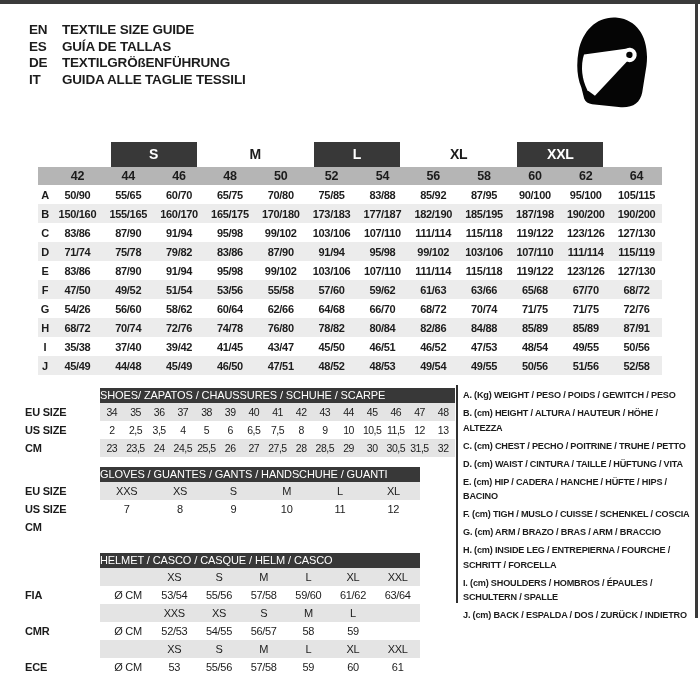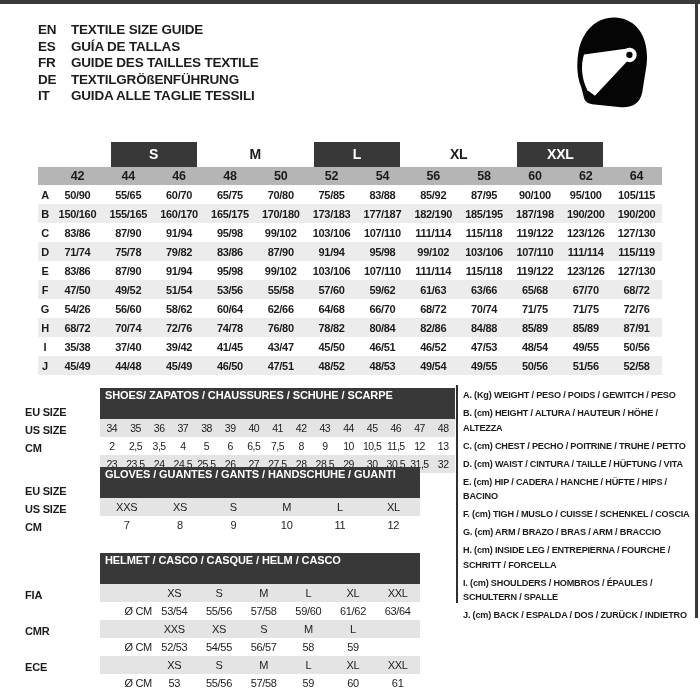--- a/index.html
+++ b/index.html
@@ -8,21 +8,21 @@
     background:#fff;color:#1c1c1c;
     font-family:"Liberation Sans",sans-serif;
     letter-spacing:-0.2px;
   }
   .abs{position:absolute}
   
   #top-strip{left:0;top:0;width:700px;height:4px;background:#3a3a3a}
   #right-strip{left:695px;top:0;width:3px;height:618px;background:#3a3a3a}
 
   
-  #langs{left:38px;top:22px}
+  #langs{left:29px;top:22px}
   .lang-row{display:flex;font-weight:700;font-size:13.5px;line-height:16.5px;white-space:nowrap}
   .lang-code{width:33px}
   
   #helmet{left:570px;top:14px;width:80px;height:94px}
 
   
   #main-table{left:38px;top:142px;width:624px}
   .mrow{display:grid;grid-template-columns:14px repeat(12,1fr);align-items:center}
   #group-row{height:25px}
   .grp-block,.grp-text{height:25px;line-height:25px;text-align:center;font-weight:700;font-size:14px}
@@ -33,55 +33,51 @@
   .cell{text-align:center;overflow:hidden;white-space:nowrap}
   .row-letter{text-align:center;font-size:11px;font-weight:700}
 
   
   .section{display:flex;align-items:flex-start}
   #shoes-section{left:25px;top:388px}
   #gloves-section{left:25px;top:467px}
   #helmet-section{left:25px;top:553px}
   .side-col{width:75px;padding-top:15px}
   .side-col .row-label,.side-col .standard-label{height:18px;line-height:18px;font-weight:700;font-size:11px;white-space:nowrap}
-  .bar{height:31px;line-height:15px;background:#383838;color:#fff;font-weight:700;font-size:11px;padding-left:5px;white-space:nowrap;overflow:hidden;letter-spacing:-0.1px}
+  .bar{height:15px;line-height:15px;background:#383838;color:#fff;font-weight:400;font-size:11px;white-space:nowrap;overflow:hidden;letter-spacing:-0.1px}
   .srow{display:grid;grid-template-columns:repeat(15,1fr)}
   .grow{display:grid;grid-template-columns:repeat(6,1fr)}
   .hrow{display:grid;grid-template-columns:52px repeat(6,1fr)}
   .srow,.grow,.hrow{height:18px;line-height:18px;font-weight:400}
   .srow .cell{font-size:10.5px;letter-spacing:-0.5px}
   .grow .cell,.hrow .cell{font-size:11px;letter-spacing:-0.3px}
   .shade{background:#e4e4e4}
   #shoes-table{width:355px}
   #gloves-table,#helmet-table{width:320px}
-  .unit-cell{text-align:right;padding-left:4px;font-size:11px}
+  .unit-cell{text-align:center;padding-left:4px;font-size:11px}
 
   
   #legend-divider{left:456px;top:385px;width:2px;height:218px;background:#303030}
   #legend{left:463px;top:388px;width:248px;transform:scaleX(0.95);transform-origin:left top}
   .leg-item{font-weight:700;font-size:9.6px;line-height:14.5px;margin-bottom:3.5px;letter-spacing:-0.2px}
 </style>
 </head>
 <body>
 
 <div class="abs" id="top-strip"></div>
 <div class="abs" id="right-strip"></div>
 
 <div class="abs" id="langs">
     <div class="lang-row">
       <div class="lang-code">EN</div>
       <div class="lang-text">TEXTILE SIZE GUIDE</div>
     </div>
     <div class="lang-row">
       <div class="lang-code">ES</div>
       <div class="lang-text">GUÍA DE TALLAS</div>
-    </div>
-    <div class="lang-row">
-      <div class="lang-code">FR</div>
-      <div class="lang-text">GUIDE DES TAILLES TEXTILE</div>
     </div>
     <div class="lang-row">
       <div class="lang-code">DE</div>
       <div class="lang-text">TEXTILGRÖßENFÜHRUNG</div>
     </div>
     <div class="lang-row">
       <div class="lang-code">IT</div>
       <div class="lang-text">GUIDA ALLE TAGLIE TESSILI</div>
     </div>
   </div>

